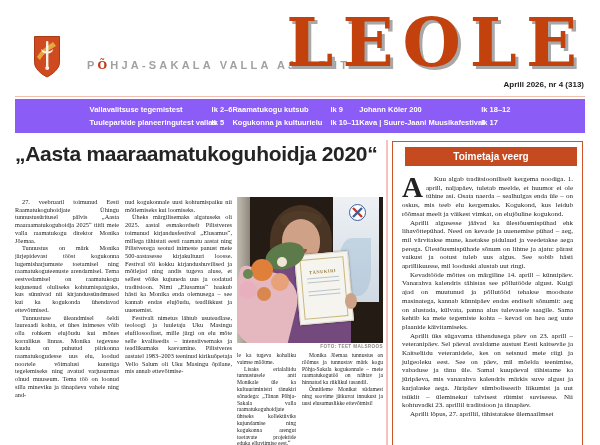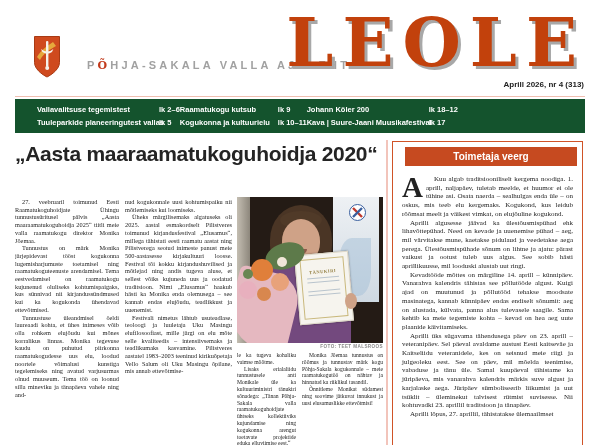--- a/index.html
+++ b/index.html
@@ -11,23 +11,23 @@
   .mast-subtitle{position:absolute;left:87px;top:59px;font-size:11px;font-weight:bold;
                  letter-spacing:3.2px;color:#a1a1a1;white-space:nowrap;}
   .mast-subtitle .o-sword{color:#c23a1c;font-family:"DejaVu Serif",serif;font-weight:bold;}
   .logo{position:absolute;right:14px;top:6px;font-family:"DejaVu Serif",serif;font-weight:bold;
         font-size:67px;line-height:74px;letter-spacing:9px;color:#c2410c;
         text-shadow:3px 3px 0 #a8a8a8;white-space:nowrap;}
   .issue{position:absolute;right:16px;top:80px;font-size:8px;font-weight:bold;color:#222;text-align:right;}
   .mast-rule{position:absolute;left:15px;right:15px;top:96px;height:1px;background:#f0bfb2;}
 
   
-  .idxbar{position:absolute;left:15px;right:15px;top:99px;height:34px;background:#14532d;
-          color:#fff;display:flex;align-items:center;justify-content:flex-start;
-          padding:0 22px;box-sizing:border-box;}
+  .idxbar{position:absolute;left:15px;right:15px;top:99px;height:34px;background:#8b5cf6;
+          color:#fff;display:flex;align-items:center;justify-content:center;
+          padding:0 55px;box-sizing:border-box;}
   .idxgroup{display:flex;flex-direction:column;gap:2px;}
   .idxrow{display:flex;font-size:7.5px;font-weight:bold;line-height:11px;white-space:nowrap;}
   .idxlabel{display:inline-block;}
   .g1 .idxlabel{width:122px;} .g2 .idxlabel{width:98px;} .g3 .idxlabel{width:122px;}
   .idxpage{display:inline-block;}
 
   
   .headline{position:absolute;left:15px;top:141px;width:370px;font-weight:bold;color:#242424;
             font-size:21px;line-height:25px;letter-spacing:-0.3px;}
   .vdivider{position:absolute;left:386px;top:140px;bottom:0;width:2px;background:#f2c4bb;}

